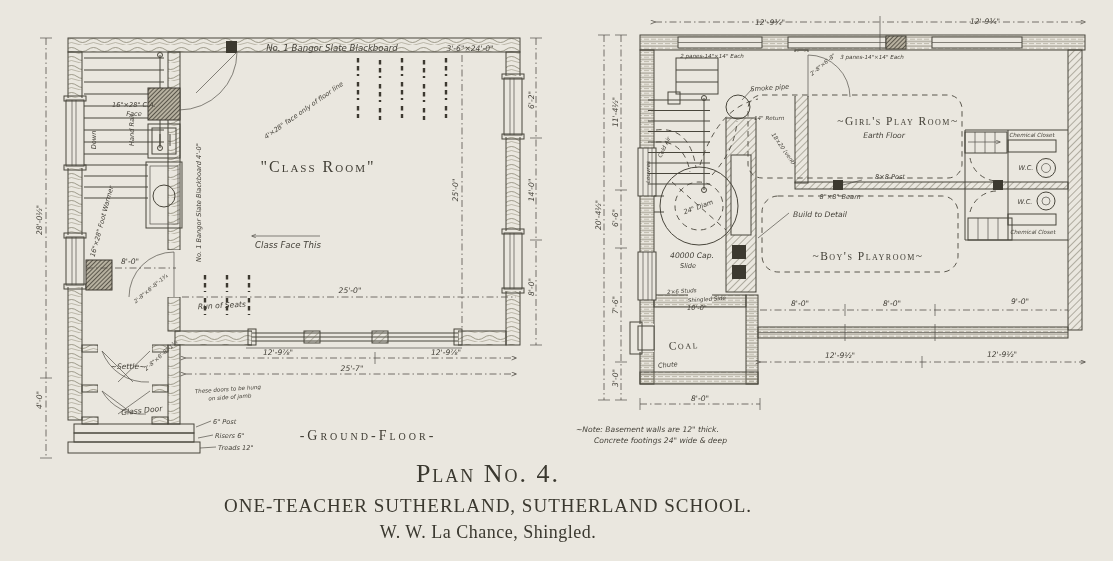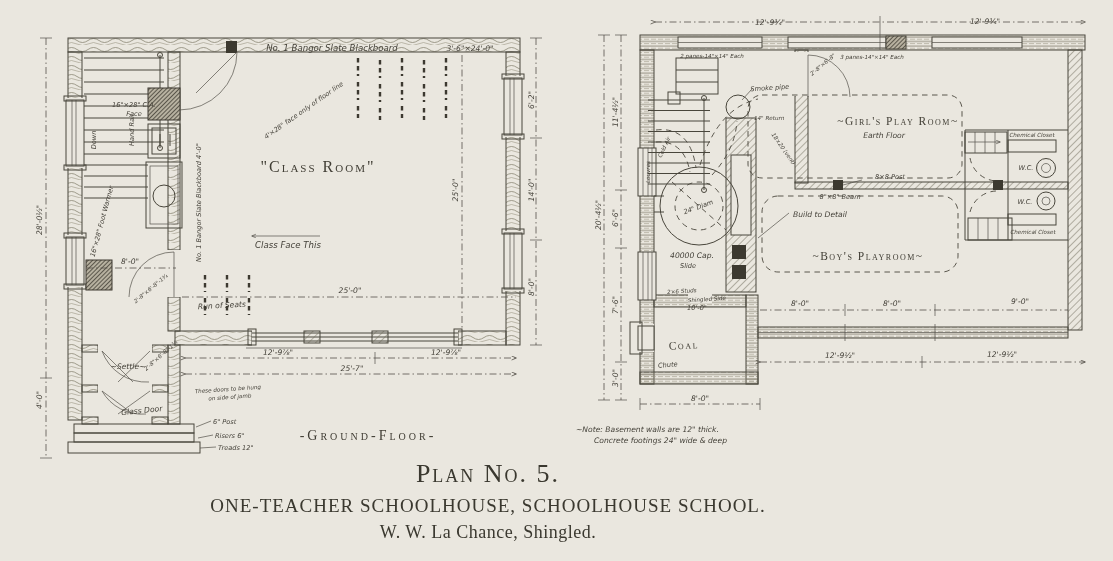--- a/index.html
+++ b/index.html
@@ -446,17 +446,17 @@
     <text class="ann t7" x="800" y="306" text-anchor="middle">8'-0"</text>
     <text class="ann t7" x="892" y="306" text-anchor="middle">8'-0"</text>
     <text class="ann t7" x="1020" y="304" text-anchor="middle">9'-0"</text>
     <text class="ann t7" x="840" y="358" text-anchor="middle">12'-9½"</text>
     <text class="ann t7" x="1002" y="357" text-anchor="middle">12'-9½"</text>
     <text class="ann t7" x="700" y="401" text-anchor="middle">8'-0"</text>
   </g>
 </svg>
 
 <div class="caption">
-  <div class="cap1">Plan No. 5.</div>
-  <div class="cap2">ONE-TEACHER SCHOOLHOUSE, SCHOOLHOUSE SCHOOL.</div>
+  <div class="cap1">Plan No. 4.</div>
+  <div class="cap2">ONE-TEACHER SUTHERLAND, SUTHERLAND SCHOOL.</div>
   <div class="cap3">W. W. La Chance, Shingled.</div>
 </div>
 </div>
 
 </body></html>

